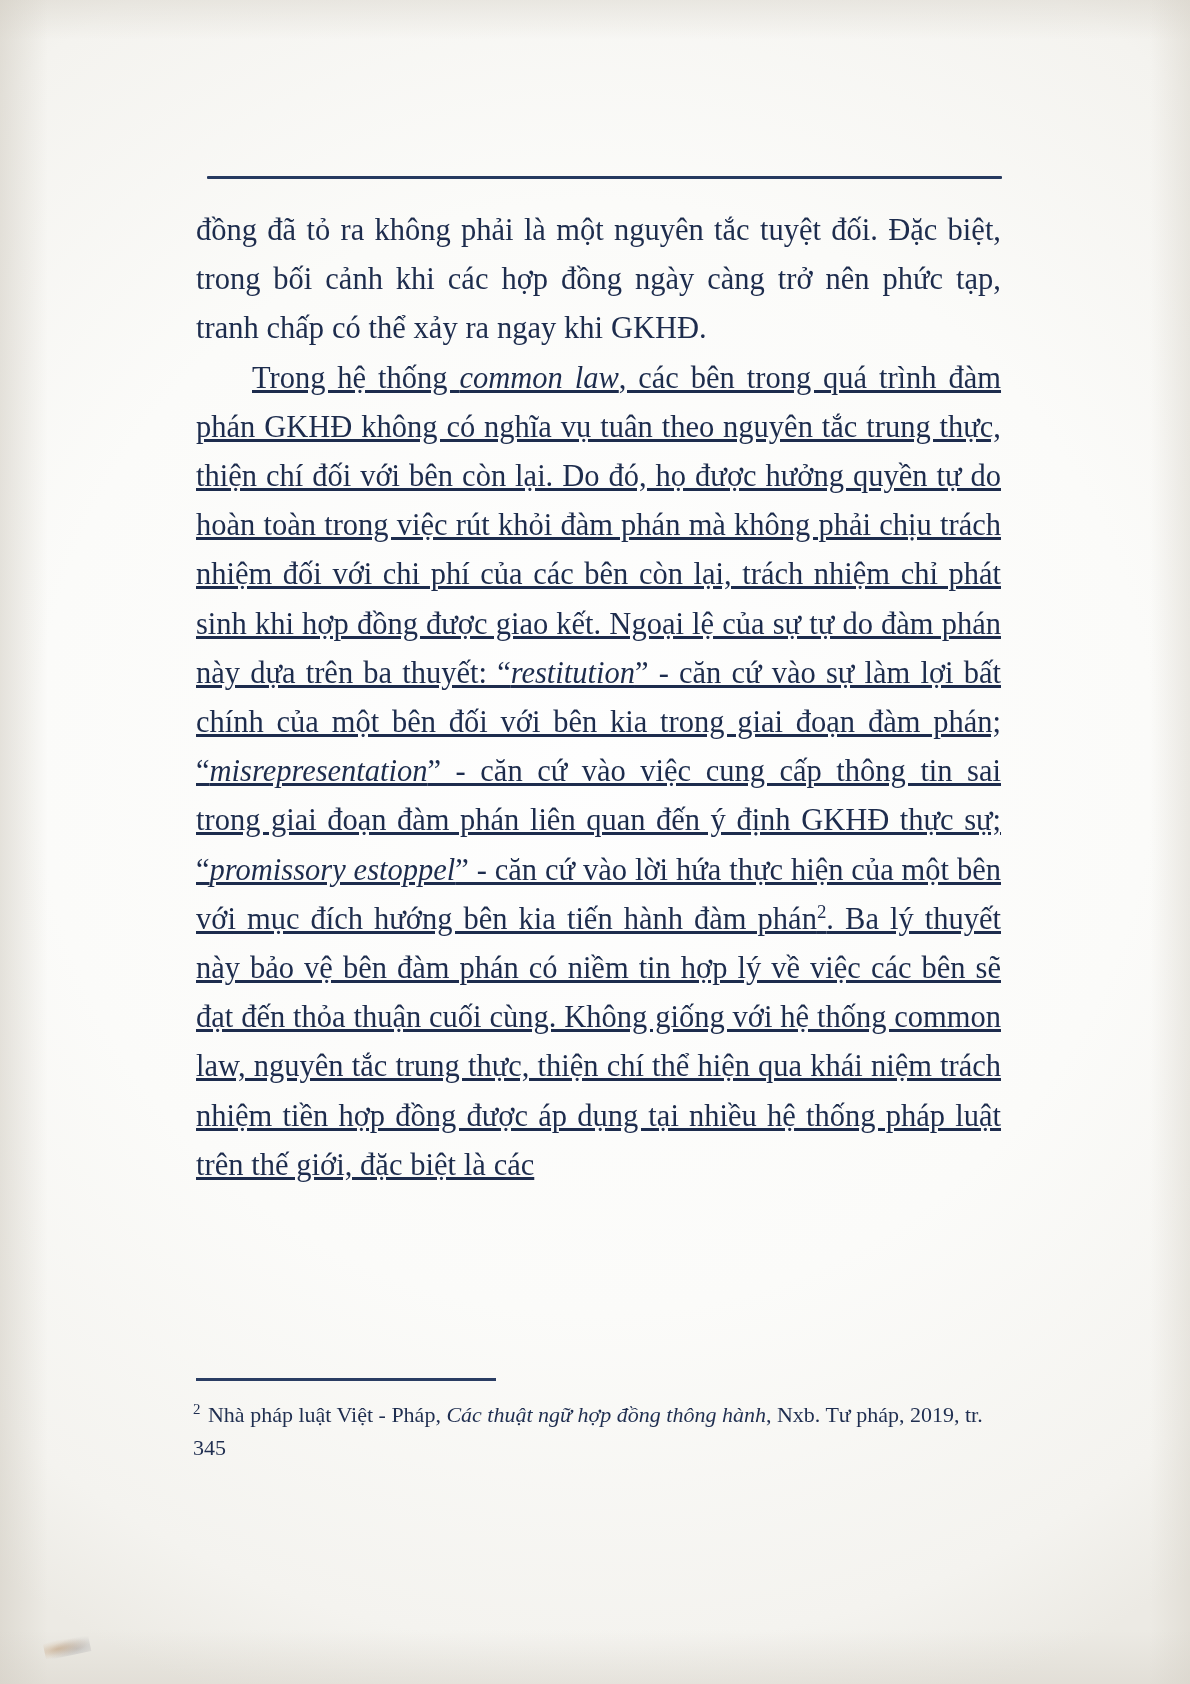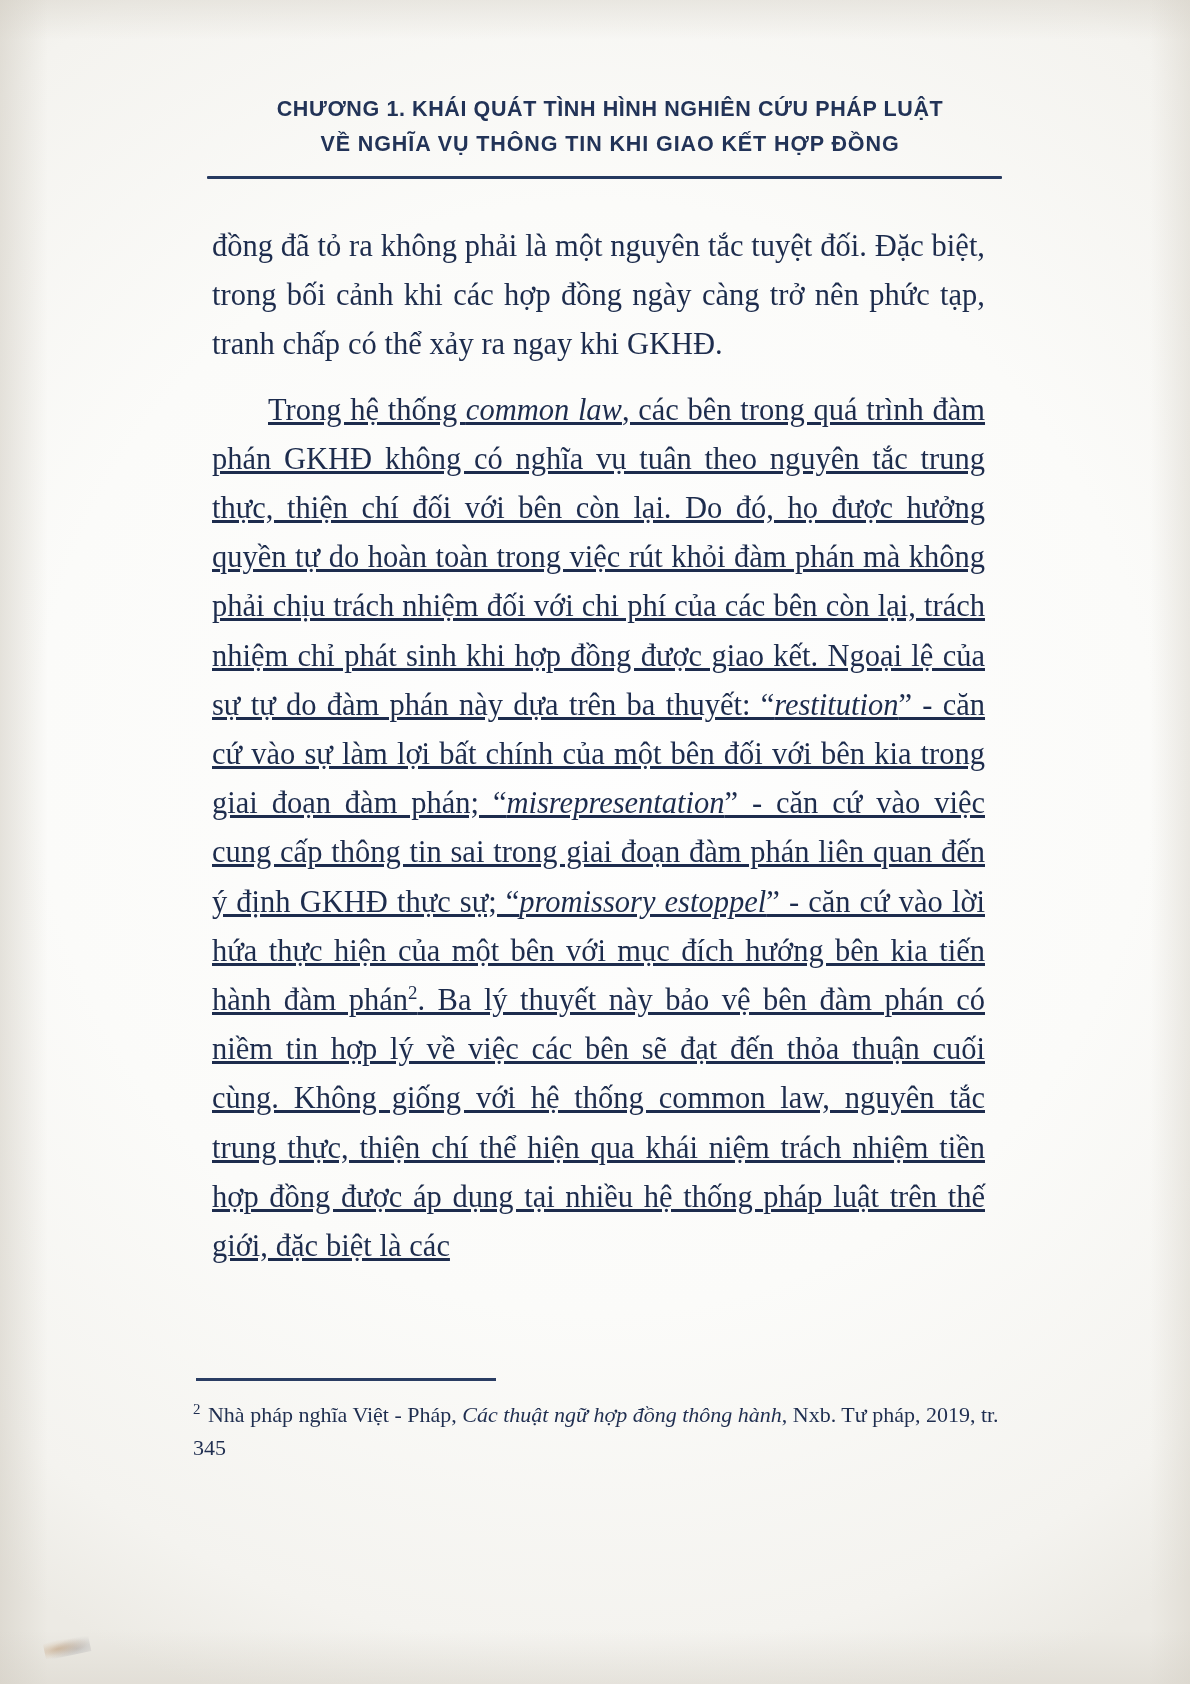--- a/index.html
+++ b/index.html
@@ -96,21 +96,21 @@
 
   
   .body-col {
     position: absolute;
     left: 196px;
     top: 206px;
     width: 805px;
   }
 
   .para {
-    margin: 16px;
+    margin: 0;
     font-size: 30.5px;
     line-height: 49.2px;
     text-align: justify;
     text-align-last: left;
     text-justify: inter-word;
     color: #1d2c4d;
     word-spacing: 0.2px;
   }
   .para + .para { margin-top: 0; }
   .para.indent { text-indent: 56px; text-decoration: underline; }
@@ -166,35 +166,31 @@
 </head>
 <body>
 
 <div class="page">
 
   <div class="paper-edge-top"></div>
   <div class="paper-edge-left"></div>
   <div class="paper-edge-right"></div>
   <div class="paper-edge-bottom"></div>
 
-  <header class="running-head">
-    <span class="rh-line rh-line-1">CHƯƠNG 1. KHÁI QUÁT TÌNH HÌNH NGHIÊN CỨU PHÁP LUẬT</span>
-    <span class="rh-line rh-line-2">VỀ NGHĨA VỤ THÔNG TIN KHI GIAO KẾT HỢP ĐỒNG</span>
-  </header>
 
   <div class="head-rule"></div>
 
   <main class="body-col">
 
     <p class="para"><span>đồng đã tỏ ra không phải là một nguyên tắc tuyệt đối. Đặc biệt, trong bối cảnh khi các hợp đồng ngày càng trở nên phức tạp, tranh chấp có thể xảy ra ngay khi GKHĐ.</span></p>
 
     <p class="para indent"><span>Trong hệ thống </span><em>common law</em><span>, các bên trong quá trình đàm phán GKHĐ không có nghĩa vụ tuân theo nguyên tắc trung thực, thiện chí đối với bên còn lại. Do đó, họ được hưởng quyền tự do hoàn toàn trong việc rút khỏi đàm phán mà không phải chịu trách nhiệm đối với chi phí của các bên còn lại, trách nhiệm chỉ phát sinh khi hợp đồng được giao kết. Ngoại lệ của sự tự do đàm phán này dựa trên ba thuyết: “</span><em>restitution</em><span>” - căn cứ vào sự làm lợi bất chính của một bên đối với bên kia trong giai đoạn đàm phán; “</span><em>misrepresentation</em><span>” - căn cứ vào việc cung cấp thông tin sai trong giai đoạn đàm phán liên quan đến ý định GKHĐ thực sự; “</span><em>promissory estoppel</em><span>” - căn cứ vào lời hứa thực hiện của một bên với mục đích hướng bên kia tiến hành đàm phán</span><sup class="fn-ref">2</sup><span>. Ba lý thuyết này bảo vệ bên đàm phán có niềm tin hợp lý về việc các bên sẽ đạt đến thỏa thuận cuối cùng. Không giống với hệ thống common law, nguyên tắc trung thực, thiện chí thể hiện qua khái niệm trách nhiệm tiền hợp đồng được áp dụng tại nhiều hệ thống pháp luật trên thế giới, đặc biệt là các</span></p>
 
   </main>
 
   <div class="fn-rule"></div>
 
-  <div class="footnote fn"><sup>2</sup><span> Nhà pháp nghĩa Việt - Pháp, </span><em>Các thuật ngữ hợp đồng thông hành</em><span>, Nxb. Tư pháp, 2019, tr. 345</span></div>
+  <div class="footnote fn"><sup>2</sup><span> Nhà pháp luật Việt - Pháp, </span><em>Các thuật ngữ hợp đồng thông hành</em><span>, Nxb. Tư pháp, 2019, tr. 345</span></div>
 
 
   <div class="scan-artifact"></div>
 
 </div>
 
 </body></html>

